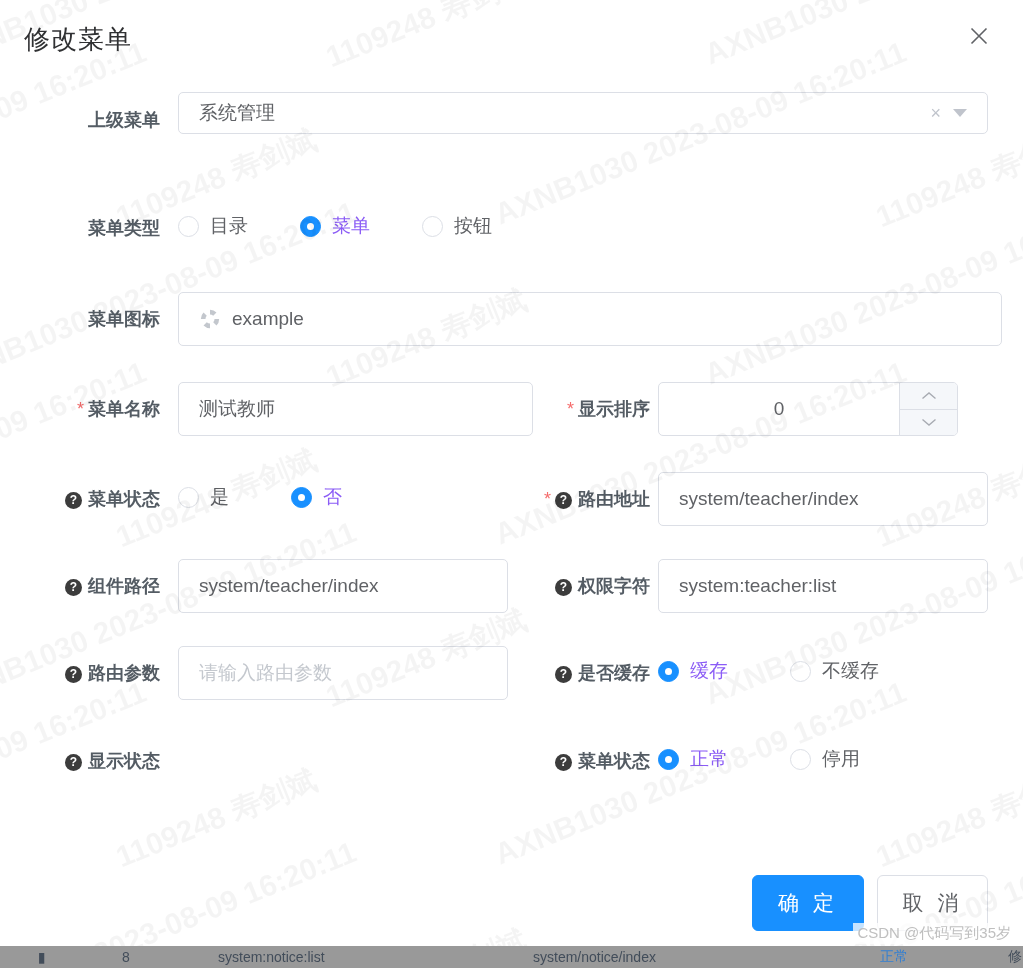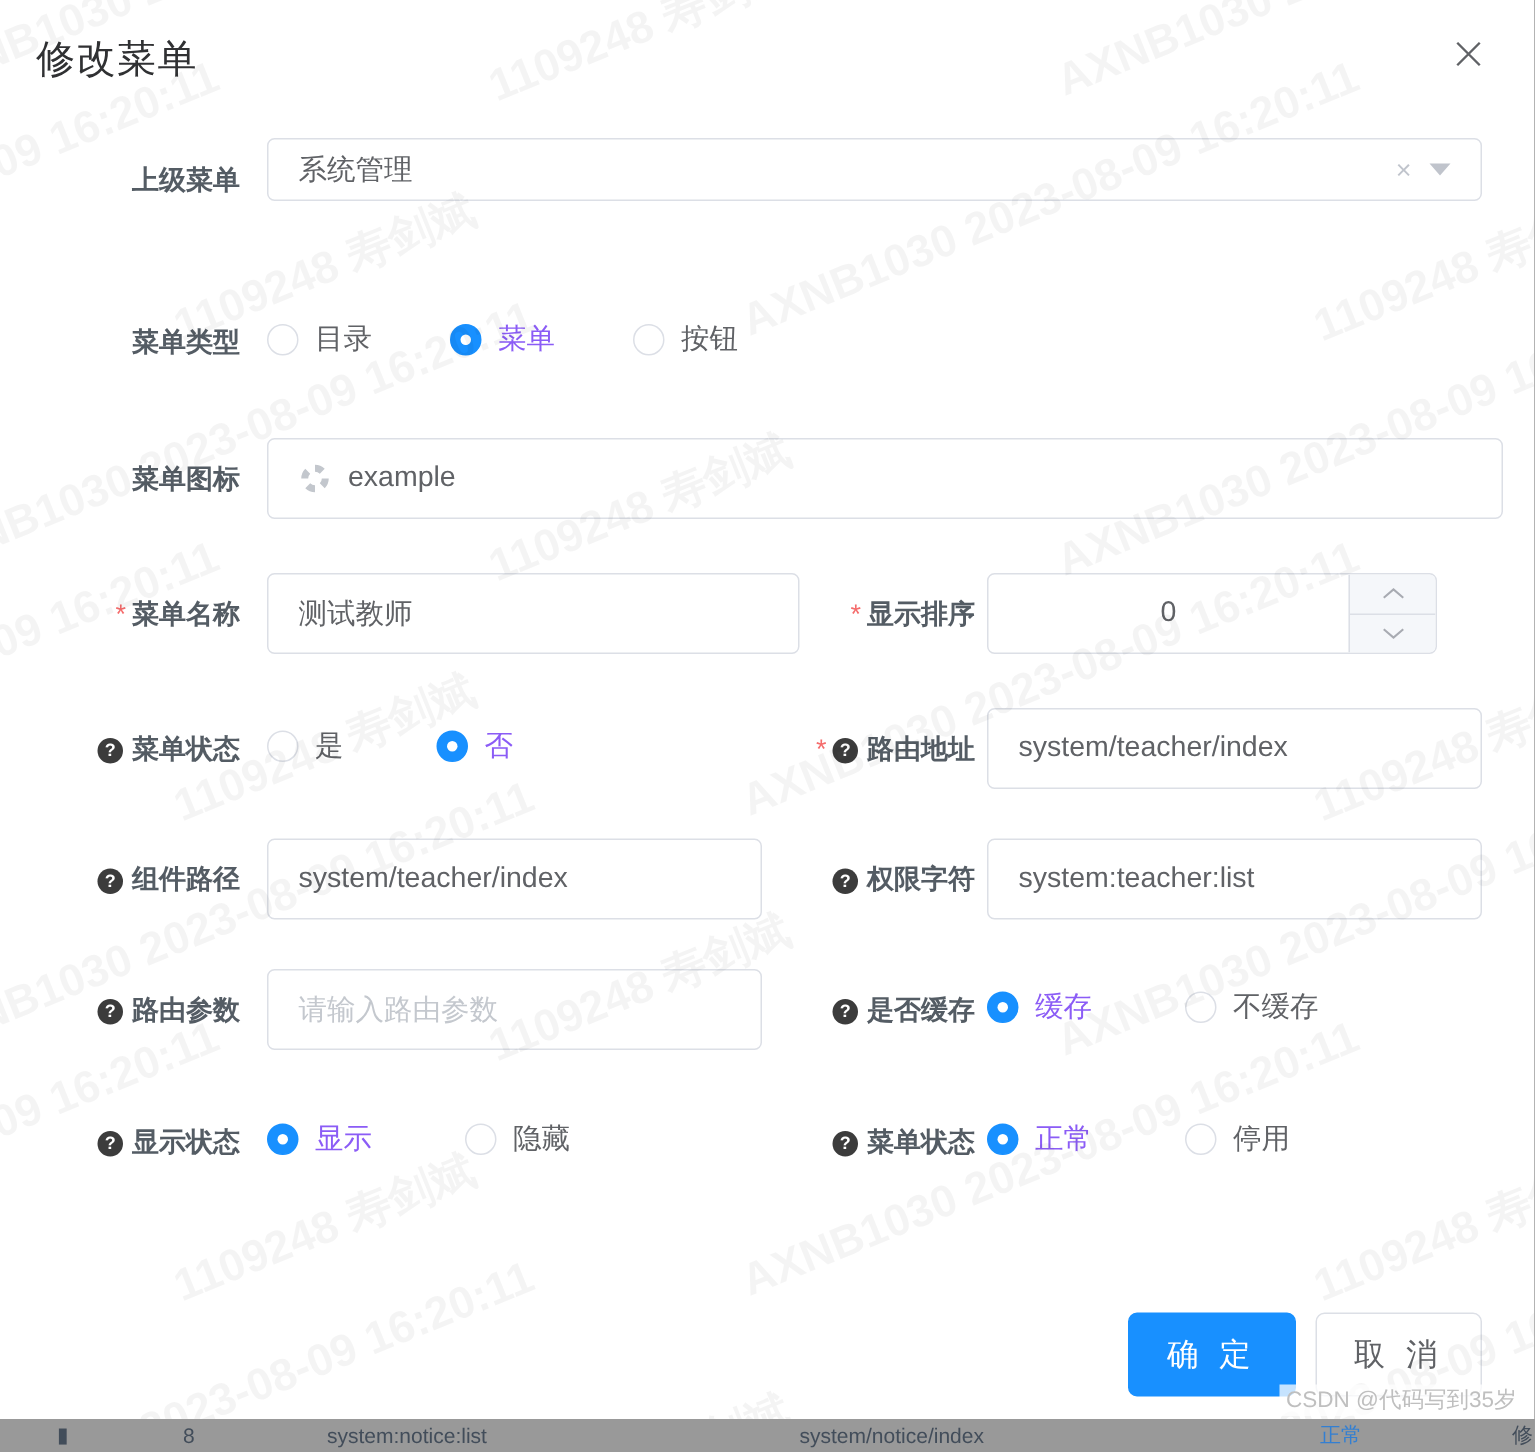--- a/index.html
+++ b/index.html
@@ -518,30 +518,20 @@
             <span class="dot"></span>
             <span class="rl">不缓存</span>
           </label>
         </div>
       </div>
 
       <div class="row" style="top:640px;height:70px;">
         <div class="label" style="left:0;width:160px;top:28px;">
           <span class="help-icon">?</span><span>显示状态</span>
         </div>
-        <div class="radio-group" style="left:178px;top:28px;">
-          <label class="radio on" style="margin-right:62px;">
-            <span class="dot"></span>
-            <span class="rl">显示</span>
-          </label>
-          <label class="radio">
-            <span class="dot"></span>
-            <span class="rl">隐藏</span>
-          </label>
-        </div>
 
         <div class="label" style="left:490px;width:160px;top:28px;">
           <span class="help-icon">?</span><span>菜单状态</span>
         </div>
         <div class="radio-group" style="left:658px;top:28px;">
           <label class="radio on" style="margin-right:62px;">
             <span class="dot"></span>
             <span class="rl">正常</span>
           </label>
           <label class="radio">

